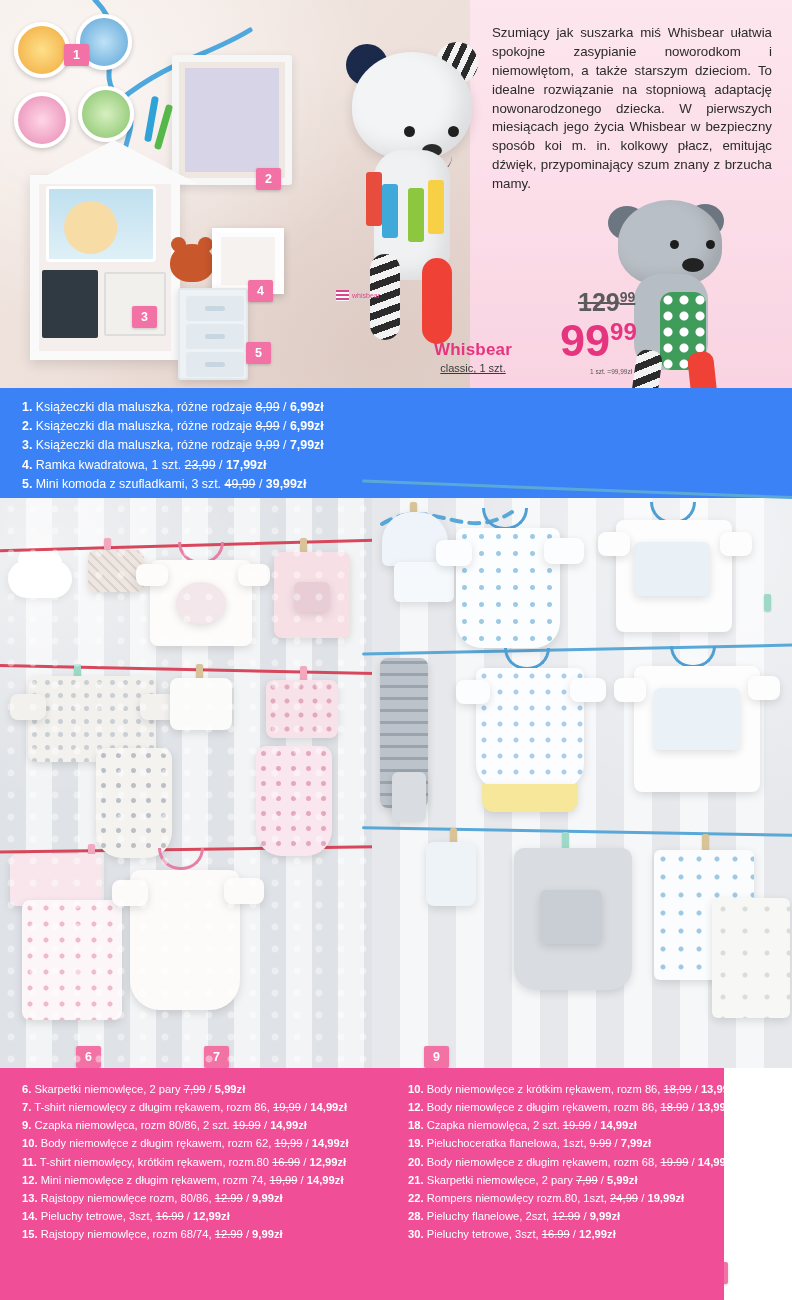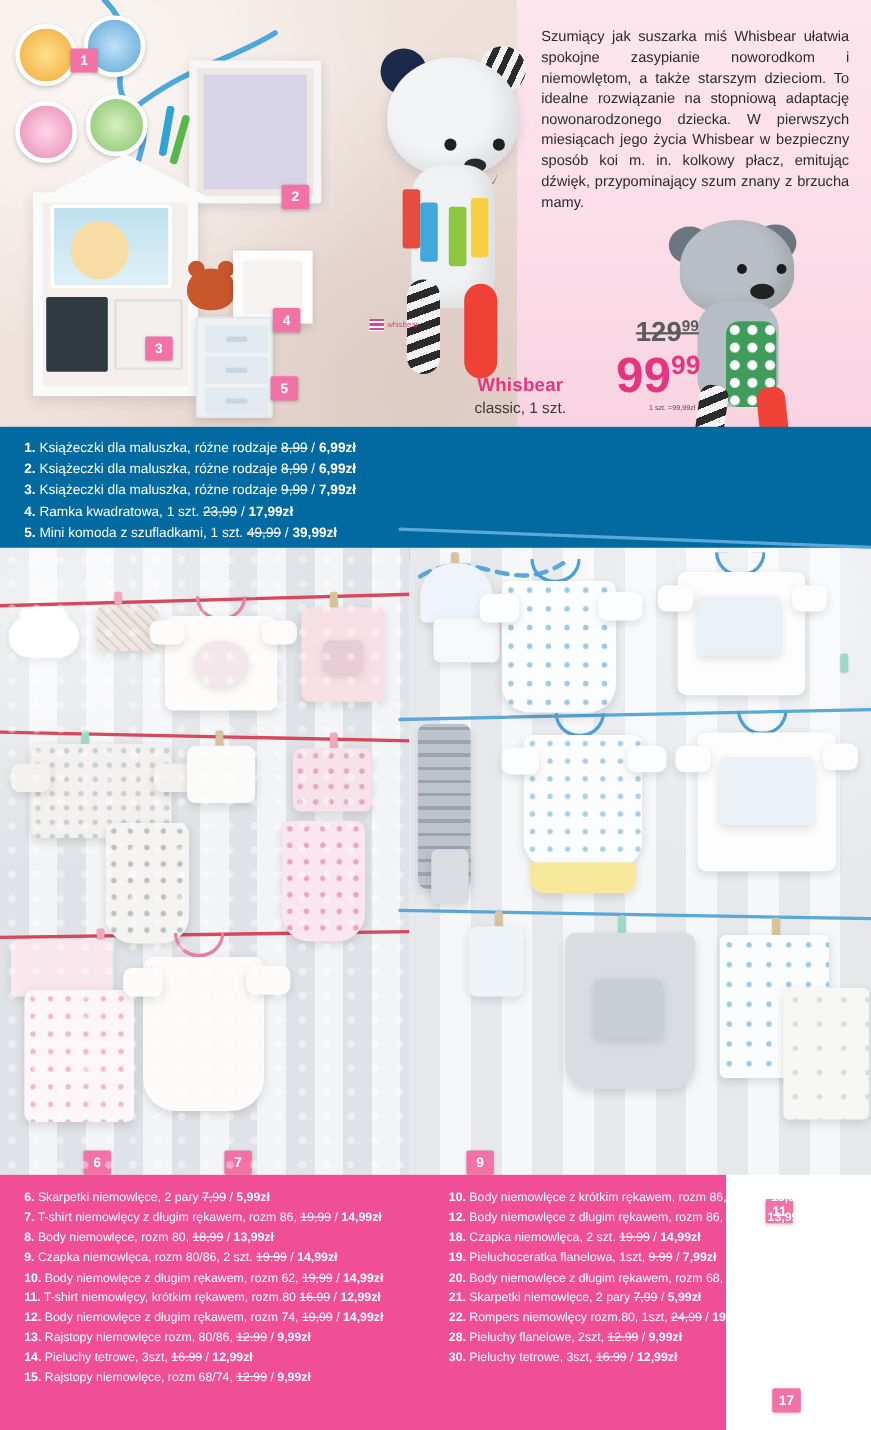--- a/index.html
+++ b/index.html
@@ -177,37 +177,37 @@
   .brandlogo{
     position:absolute; left:336px; top:286px; width:48px; height:18px;
     font-size:7px; color:#d9468c; display:flex; align-items:center; gap:3px;
   }
   .brandlogo .bars{ display:inline-block; width:13px; height:11px;
     background: repeating-linear-gradient(#d9468c 0 2px, #fff 2px 4px); }
   .whisbear-name{
     position:absolute; left:388px; top:340px; width:170px; text-align:center;
   }
   .whisbear-name .nm{ font-size:17px; font-weight:bold; color:#e6357f; letter-spacing:.2px;}
-  .whisbear-name .sub{ font-size:14px; color:#3a3a3a; margin-top:2px;}
+  .whisbear-name .sub{ font-size:11px; color:#3a3a3a; margin-top:2px;text-decoration:underline;}
   .oldprice{
     position:absolute; left:578px; top:288px; font-size:25px; font-weight:bold;
     color:#5b5b5b; text-decoration: line-through; text-decoration-thickness:2px;
   }
   .oldprice sup{ font-size:14px; }
   .newprice{
     position:absolute; left:560px; top:318px; font-size:45px; font-weight:bold;
     color:#e6357f; line-height:1;
   }
   .newprice sup{ font-size:24px; }
   .unitprice{ position:absolute; left:590px; top:368px; font-size:6.5px; color:#555; }
 
   
   .pinkbar{
     position:absolute; left:0; top:388px; width:792px; height:122px;
-    background:#0369a1; color:#fff; padding:10px 16px 0 22px;
+    background:#3b82f6; color:#fff; padding:10px 16px 0 22px;
   }
   .pinkbar .row{ font-size:12.4px; line-height:1.55; white-space:nowrap; }
   .pinkbar .num{ font-weight:bold; }
   .strike{ text-decoration: line-through; }
   .bold{ font-weight:bold; }
 
   
   .photos{ position:absolute; left:0; top:498px; width:792px; height:570px; }
   .pleft{
     position:absolute; left:0; top:0; width:372px; height:570px;
@@ -247,21 +247,21 @@
   
   .badge{
     position:absolute; min-width:25px; height:22px; padding:0 6px;
     background:#f272a6; color:#fff; font-size:12.5px; font-weight:bold;
     display:flex; align-items:center; justify-content:center; border-radius:2px;
     box-shadow:0 1px 3px rgba(0,0,0,.18);
   }
 
   
   .bottombar{
-    position:absolute; left:0; top:1068px; width:660px; height:232px;
+    position:absolute; left:0; top:1068px; width:724px; height:232px;
     background:#f04e96; color:#fff; padding:12px 10px 0 22px;
   }
   .bottombar .col{ position:absolute; top:12px; font-size:11.2px; line-height:1.62; }
   .bottombar .colL{ left:22px; width:380px; }
   .bottombar .colR{ left:408px; width:372px; }
   .bottombar .item{ white-space:nowrap; }
 </style>
 </head>
 <body>
 
@@ -382,21 +382,21 @@
     <span class="bold">7,99zł</span>
   </div>
   <div class="row">
     <span class="num">4.</span>
     <span>Ramka kwadratowa, 1 szt.</span>
     <span class="strike">23,99</span> /
     <span class="bold">17,99zł</span>
   </div>
   <div class="row">
     <span class="num">5.</span>
-    <span>Mini komoda z szufladkami, 1 szt.</span>
+    <span>Mini komoda z szufladkami, 3 szt.</span>
     <span class="strike">49,99</span> /
     <span class="bold">39,99zł</span>
   </div>
 </div>
 
 <div class="photos">
 
   <div class="pleft">
     <div class="cloud"></div>
 
@@ -537,46 +537,40 @@
       <span class="strike">7,99</span> /
       <b>5,99zł</b>
     </div>
     <div class="item">
       <b>7.</b>
       <span>T-shirt niemowlęcy z długim rękawem, rozm 86,</span>
       <span class="strike">19,99</span> /
       <b>14,99zł</b>
     </div>
     <div class="item">
-      <b>8.</b>
-      <span>Body niemowlęce, rozm 80,</span>
-      <span class="strike">18,99</span> /
-      <b>13,99zł</b>
-    </div>
-    <div class="item">
       <b>9.</b>
       <span>Czapka niemowlęca, rozm 80/86, 2 szt.</span>
       <span class="strike">19.99</span> /
       <b>14,99zł</b>
     </div>
     <div class="item">
       <b>10.</b>
       <span>Body niemowlęce z długim rękawem, rozm 62,</span>
       <span class="strike">19,99</span> /
       <b>14,99zł</b>
     </div>
     <div class="item">
       <b>11.</b>
       <span>T-shirt niemowlęcy, krótkim rękawem, rozm.80</span>
       <span class="strike">16.99</span> /
       <b>12,99zł</b>
     </div>
     <div class="item">
       <b>12.</b>
-      <span>Body niemowlęce z długim rękawem, rozm 74,</span>
+      <span>Mini niemowlęce z długim rękawem, rozm 74,</span>
       <span class="strike">19,99</span> /
       <b>14,99zł</b>
     </div>
     <div class="item">
       <b>13.</b>
       <span>Rajstopy niemowlęce rozm, 80/86,</span>
       <span class="strike">12.99</span> /
       <b>9,99zł</b>
     </div>
     <div class="item">

